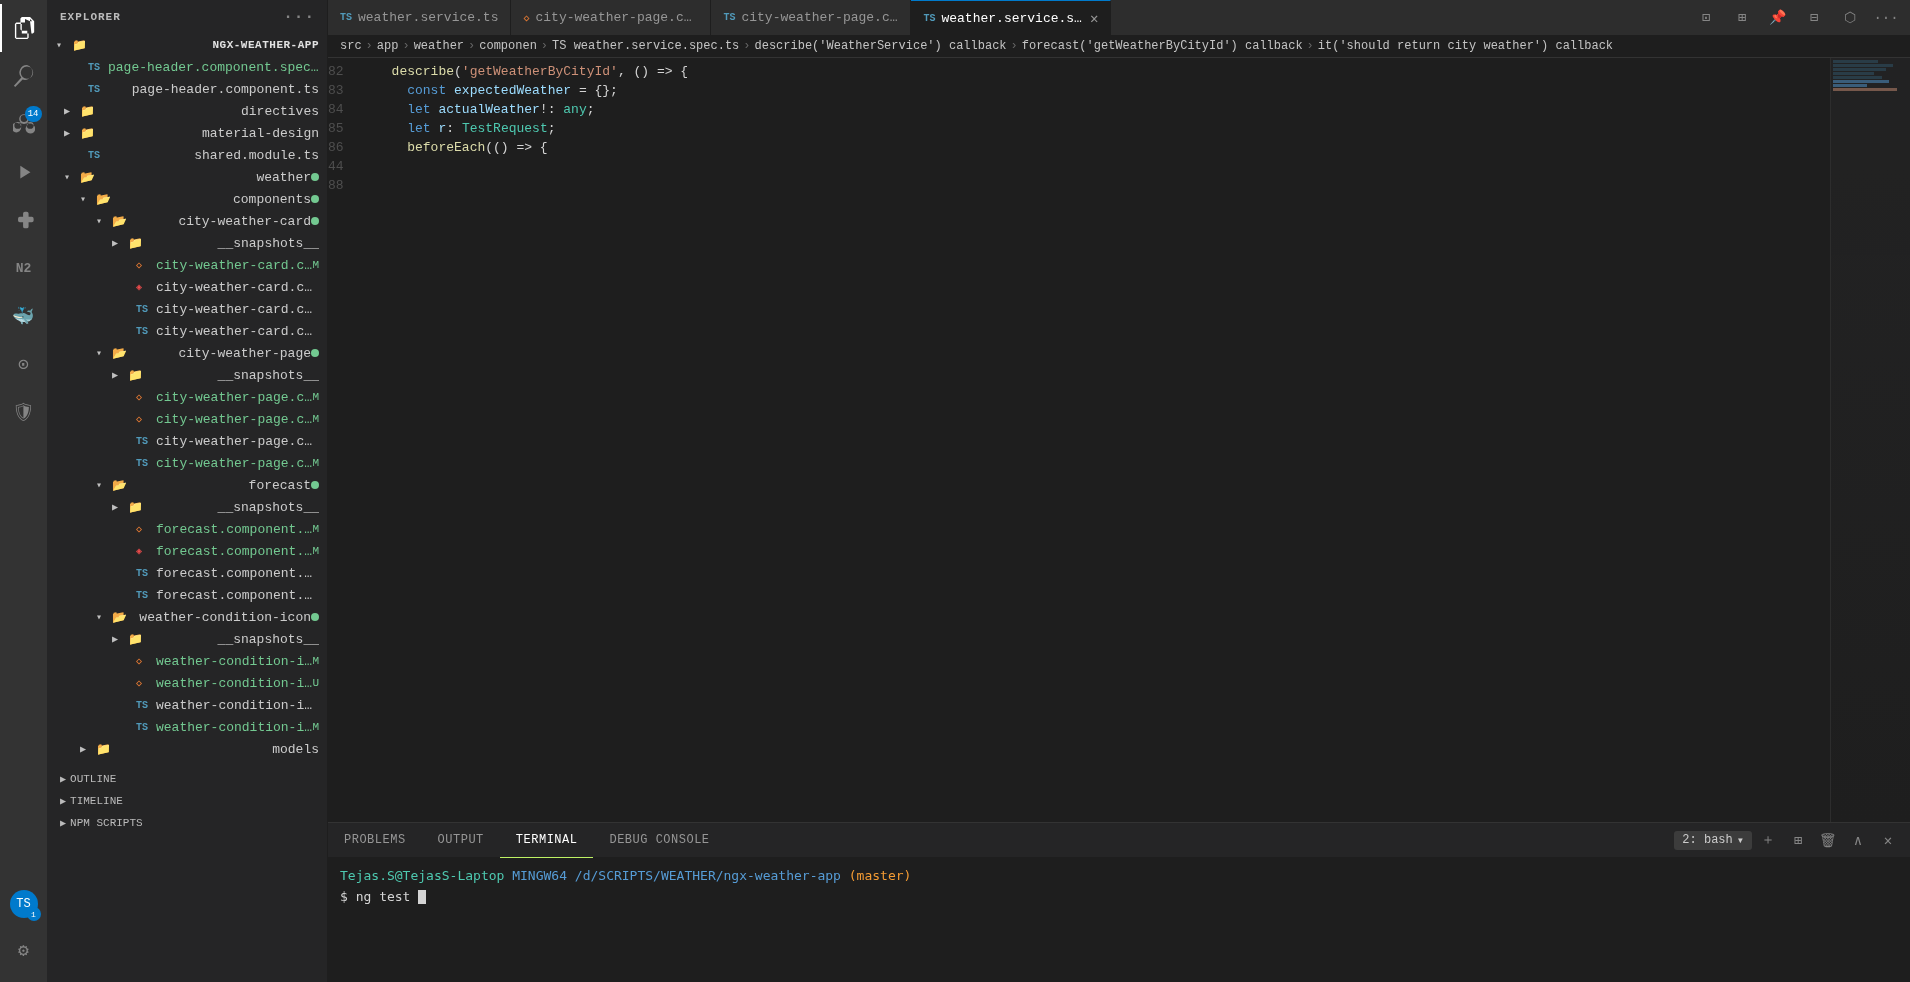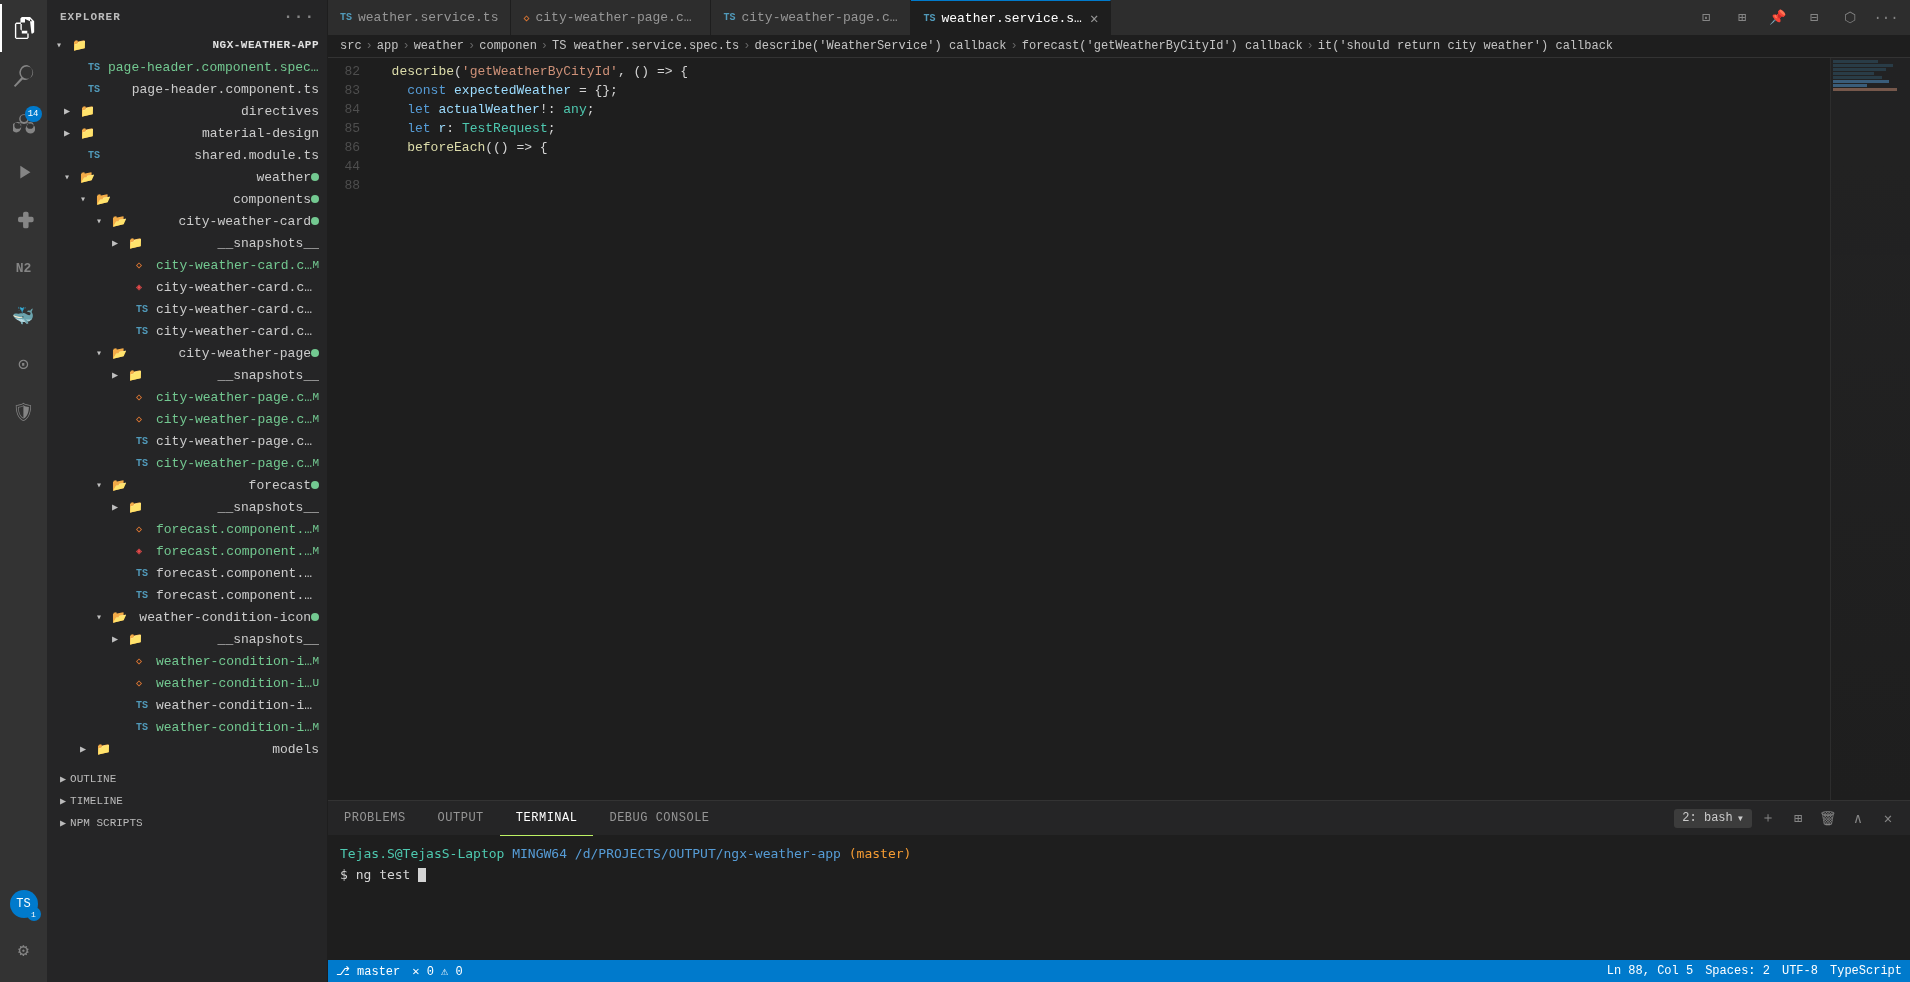--- a/index.html
+++ b/index.html
@@ -208,21 +208,21 @@
       background: #1e1e1e;
       padding: 0;
       display: flex;
     }
     .code-editor::-webkit-scrollbar { width: 6px; }
     .code-editor::-webkit-scrollbar-thumb { background: #555; }
     .line-numbers {
       background: #1e1e1e;
       color: #4e4e4e;
       padding: 4px 8px 4px 0;
-      text-align: right;
+      text-align: left;
       font-size: 13px;
       line-height: 19px;
       user-select: none;
       flex-shrink: 0;
       min-width: 40px;
     }
     .code-content {
       flex: 1;
       padding: 4px 0 4px 8px;
       font-size: 13px;
@@ -715,38 +715,26 @@
           <div class="panel-ctrl-btn" title="Maximize">∧</div>
           <div class="panel-ctrl-btn" title="Close">✕</div>
         </div>
       </div>
       <div class="terminal-content">
         <div class="terminal-prompt">
           <span class="path-user">Tejas.S@TejasS-Laptop</span>
           <span style="color:#d4d4d4;"> </span>
           <span class="path-dir">MINGW64</span>
           <span style="color:#d4d4d4;"> </span>
-          <span class="path-dir">/d/PROJECTS/OUTPUT/ngx-weather-app</span>
+          <span class="path-dir">/d/SCRIPTS/WEATHER/ngx-weather-app</span>
           <span style="color:#d4d4d4;"> </span>
           <span class="path-branch">(master)</span>
         </div>
         <div>
           <span style="color:#d4d4d4;">$ </span>
           <span class="terminal-cmd">ng test</span>
           <span class="terminal-cursor"></span>
         </div>
       </div>
     </div>
   </div>
 
-  <div class="status-bar">
-    <div class="status-left">
-      <span>⎇ master</span>
-      <span>✕ 0  ⚠ 0</span>
-    </div>
-    <div class="status-right">
-      <span>Ln 88, Col 5</span>
-      <span>Spaces: 2</span>
-      <span>UTF-8</span>
-      <span>TypeScript</span>
-    </div>
-  </div>
 </div>
 
 </body></html>

